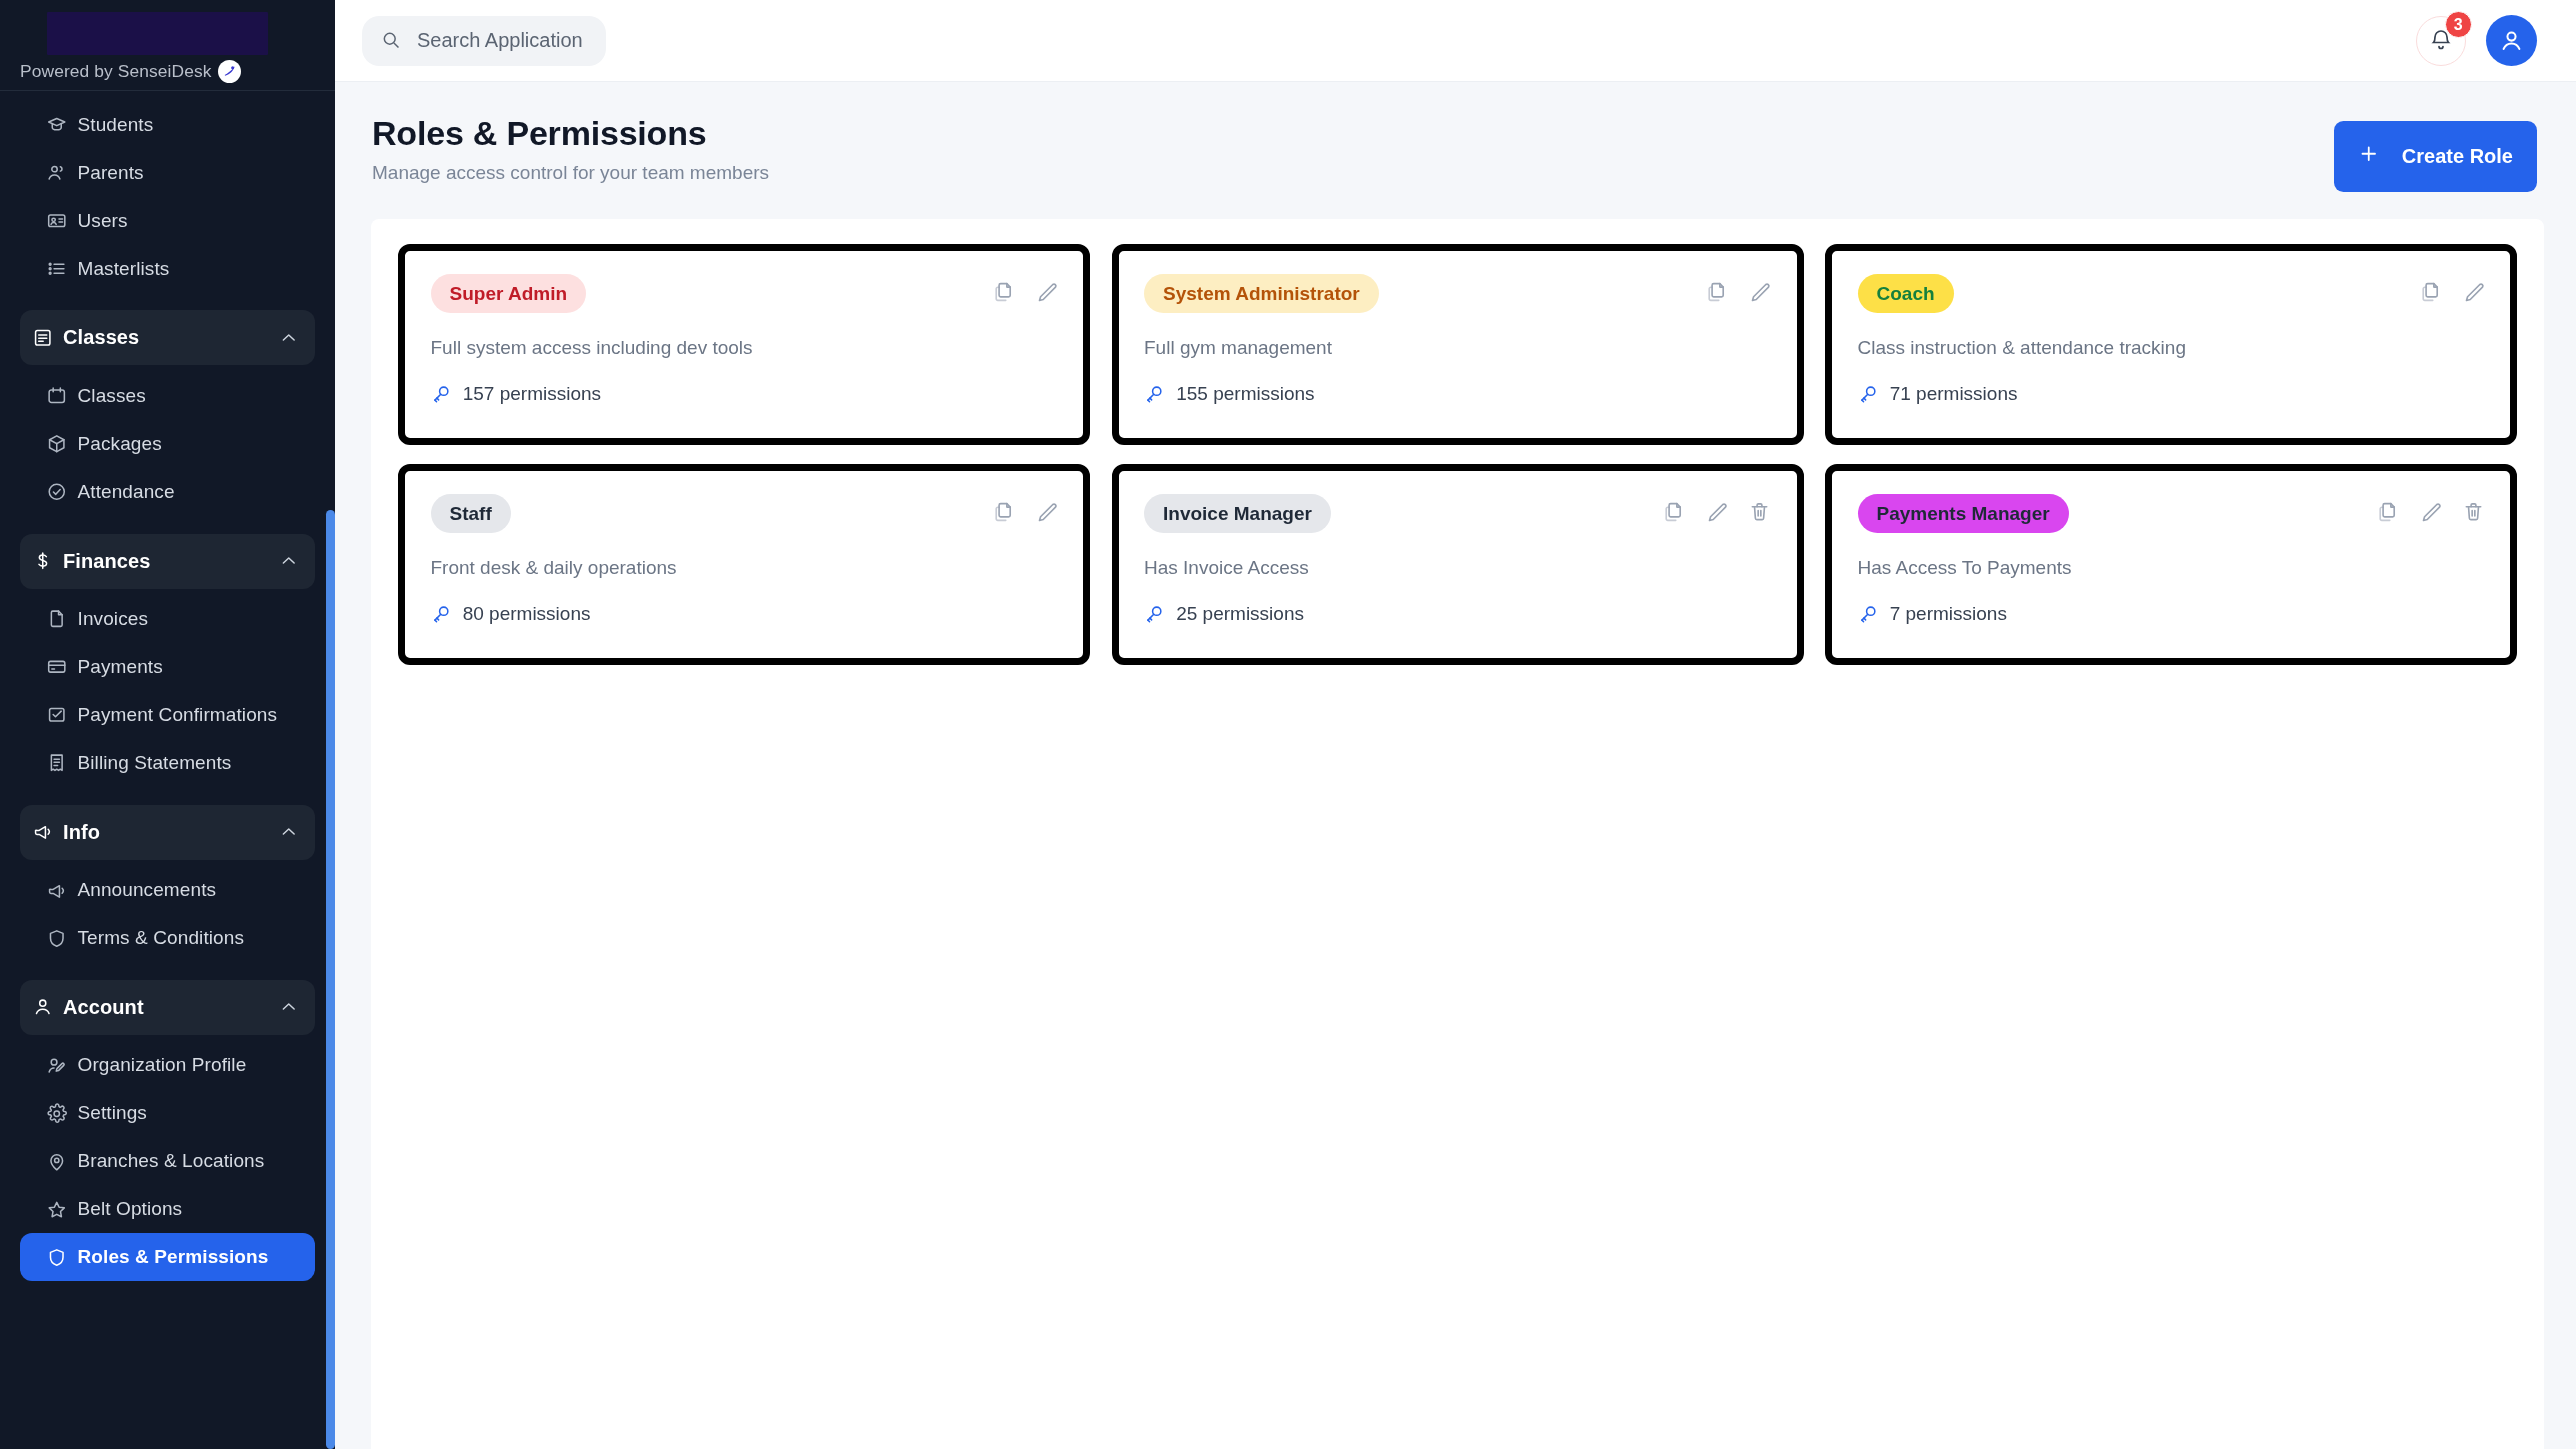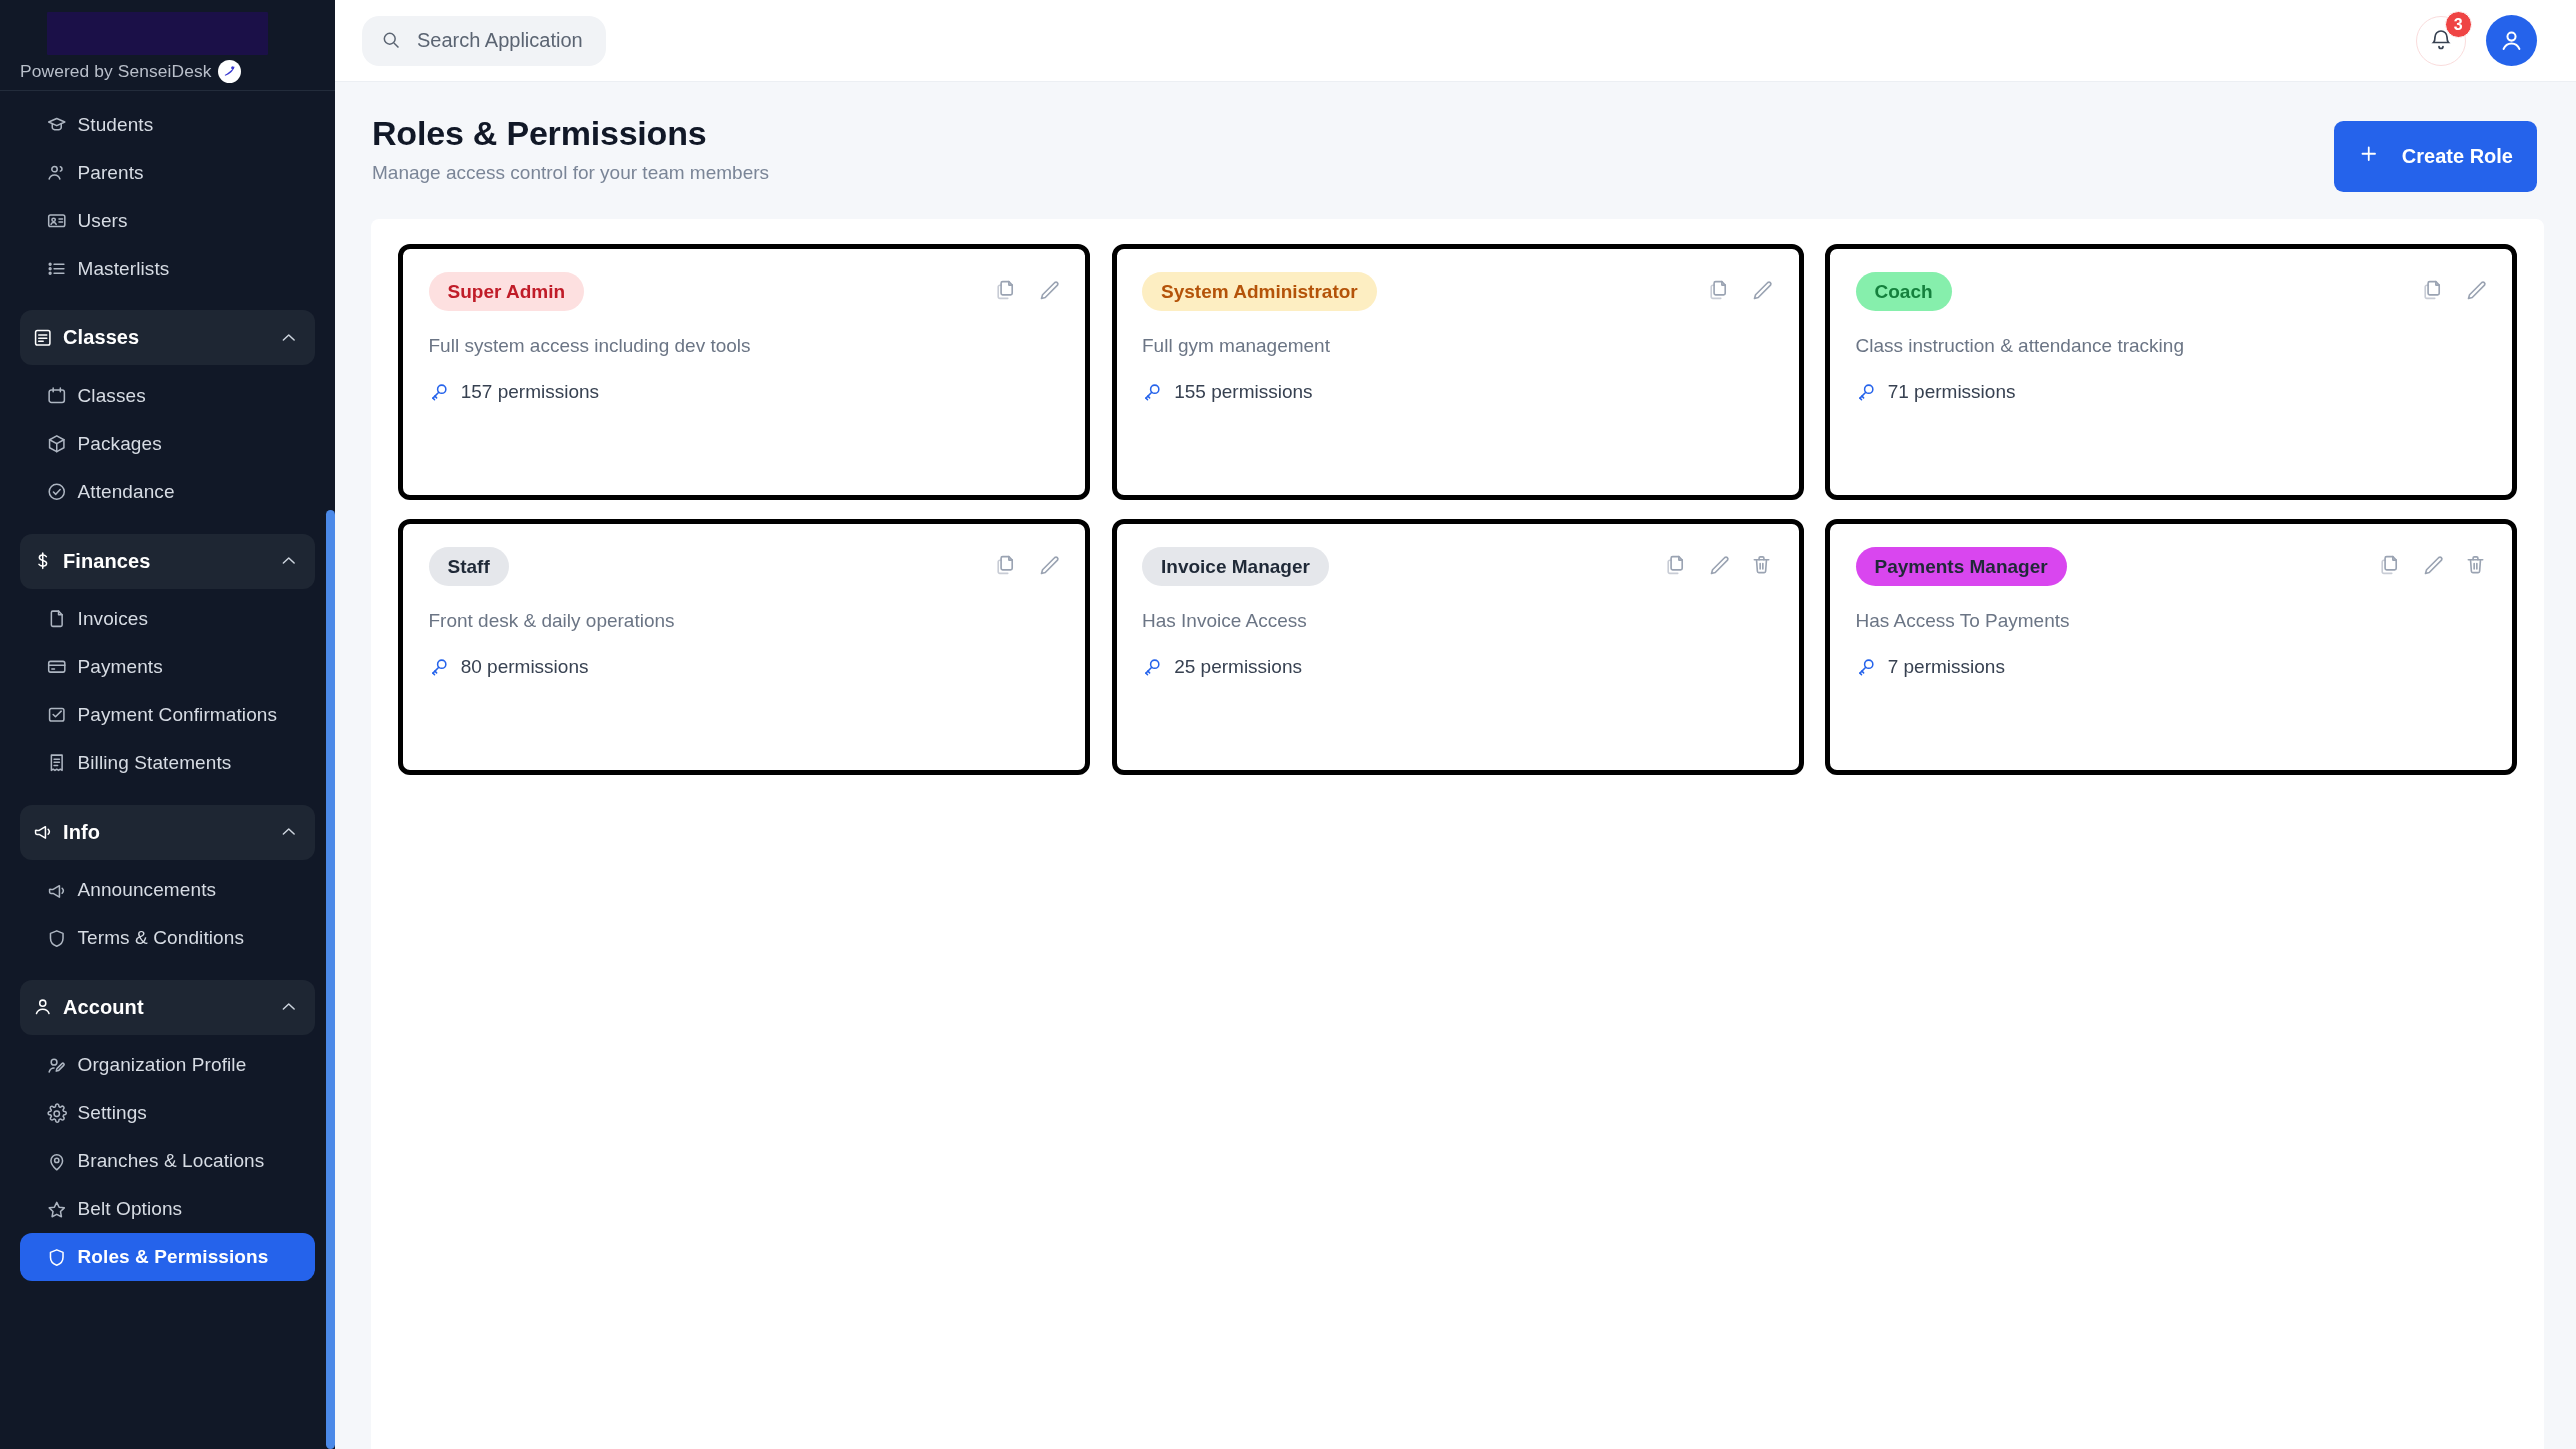--- a/index.html
+++ b/index.html
@@ -148,23 +148,23 @@
   }
 
   .cards-grid {
     display: grid;
     grid-template-columns: repeat(3, 1fr);
     gap: 19px 21.5px;
     padding: 25.5px 27px 27px 27px;
   }
   .role-card {
     background: #fff;
-    border: 5px solid #000000;
+    border: 7px solid #000000;
     border-radius: 12px;
-    height: 256px;
+    height: 201px;
     padding: 23px 25.5px;
     position: relative;
   }
   .rc-top { display: flex; align-items: flex-start; }
   .badge {
     display: inline-flex; align-items: center;
     height: 39px; padding: 0 19px; border-radius: 19.5px;
     font-size: 19px; font-weight: 700; white-space: nowrap;
   }
   .rc-actions { margin-left: auto; display: flex; gap: 20px; padding-top: 5.4px; }
@@ -534,21 +534,21 @@
                   <path d="M10.9 12.5L4.4 19.1"></path>
                   <path d="M6.6 16.9l1.9 1.9"></path>
                   <path d="M4.4 19.1l1.8 1.8"></path>
                 </svg>
               </span>
               <span>155 permissions</span>
             </div>
           </div>
           <div class="role-card">
             <div class="rc-top">
-              <span class="badge" style="background:#86efac;color:#15803d;">Coach</span>
+              <span class="badge" style="background:#fde047;color:#15803d;">Coach</span>
               <span class="rc-actions">
                 <span class="act-icon">
                   <svg width="23" height="23" viewBox="0 0 24 24" fill="none" stroke="currentColor" stroke-width="1.7" stroke-linecap="round" stroke-linejoin="round">
                     <path d="M9 3.8h6.5L19 7.4V16a1.6 1.6 0 01-1.6 1.6H9A1.6 1.6 0 017.4 16V5.4A1.6 1.6 0 019 3.8z"></path>
                     <path d="M15.5 3.8v3.6H19"></path>
                     <path d="M7.4 7.6H6A1.6 1.6 0 004.4 9.2v10.4A1.6 1.6 0 006 21.2h8.4" opacity=".55"></path>
                   </svg>
                 </span>
                 <span class="act-icon">
                   <svg width="23" height="23" viewBox="0 0 24 24" fill="none" stroke="currentColor" stroke-width="1.7" stroke-linecap="round" stroke-linejoin="round">

